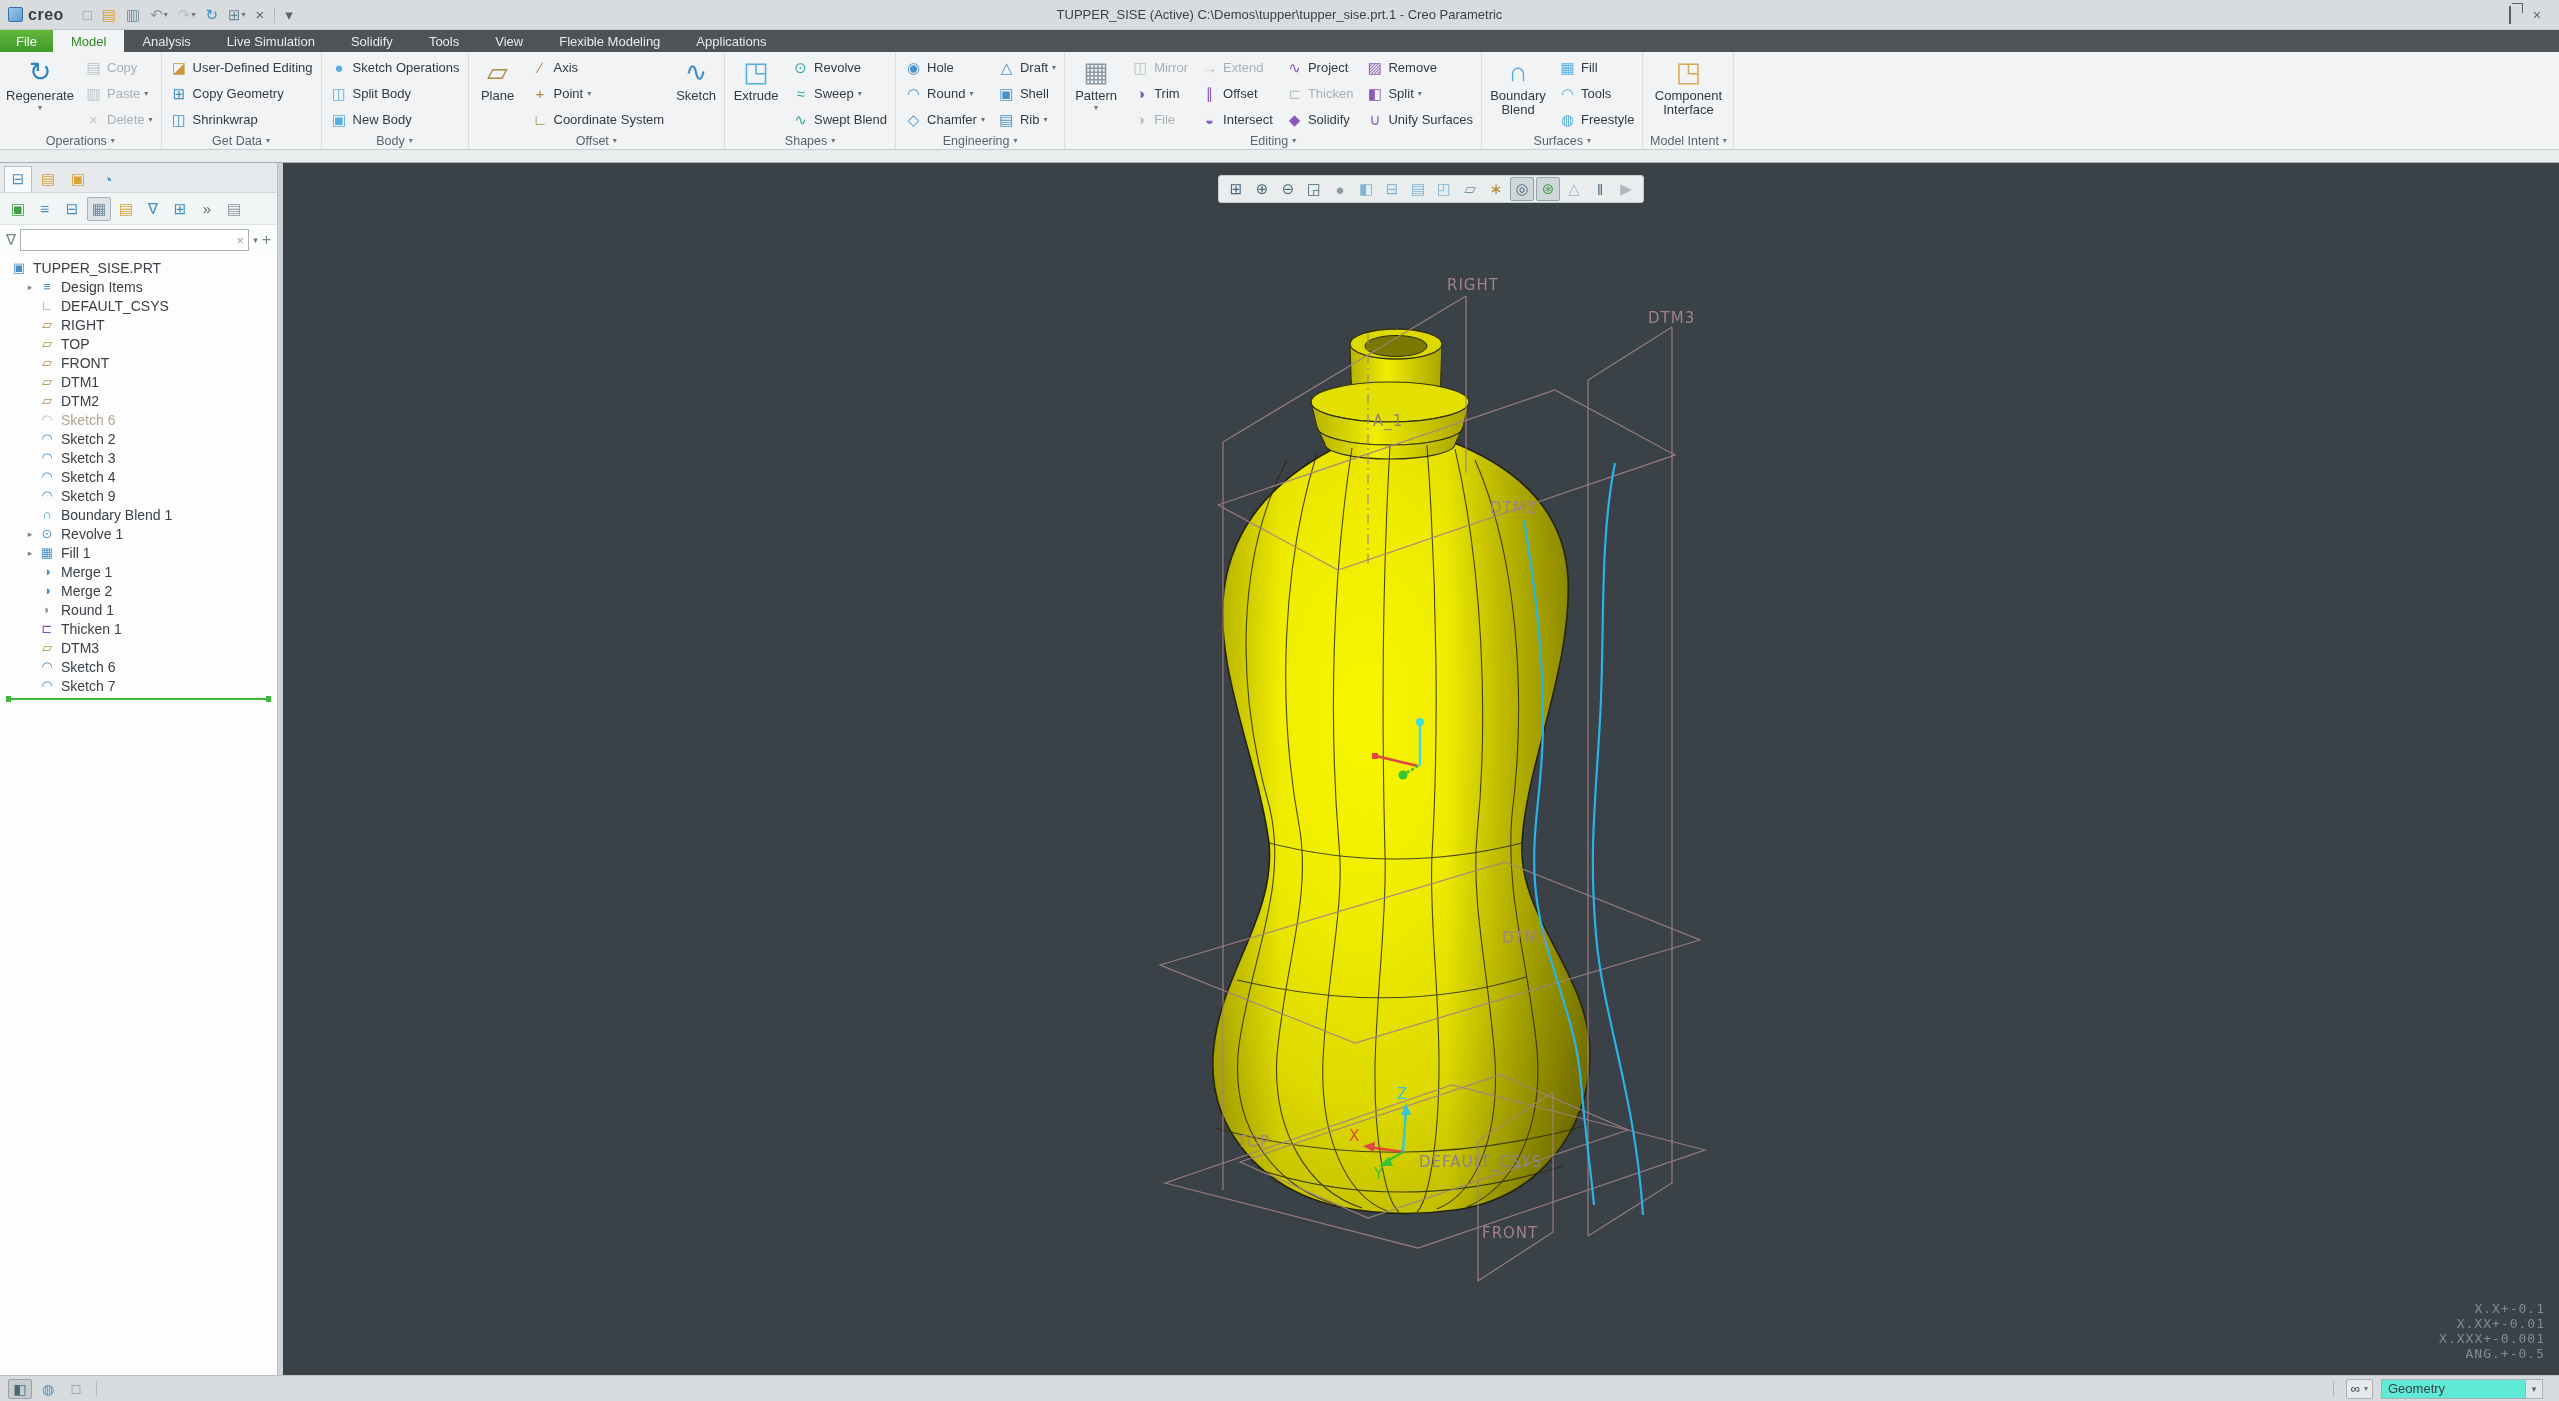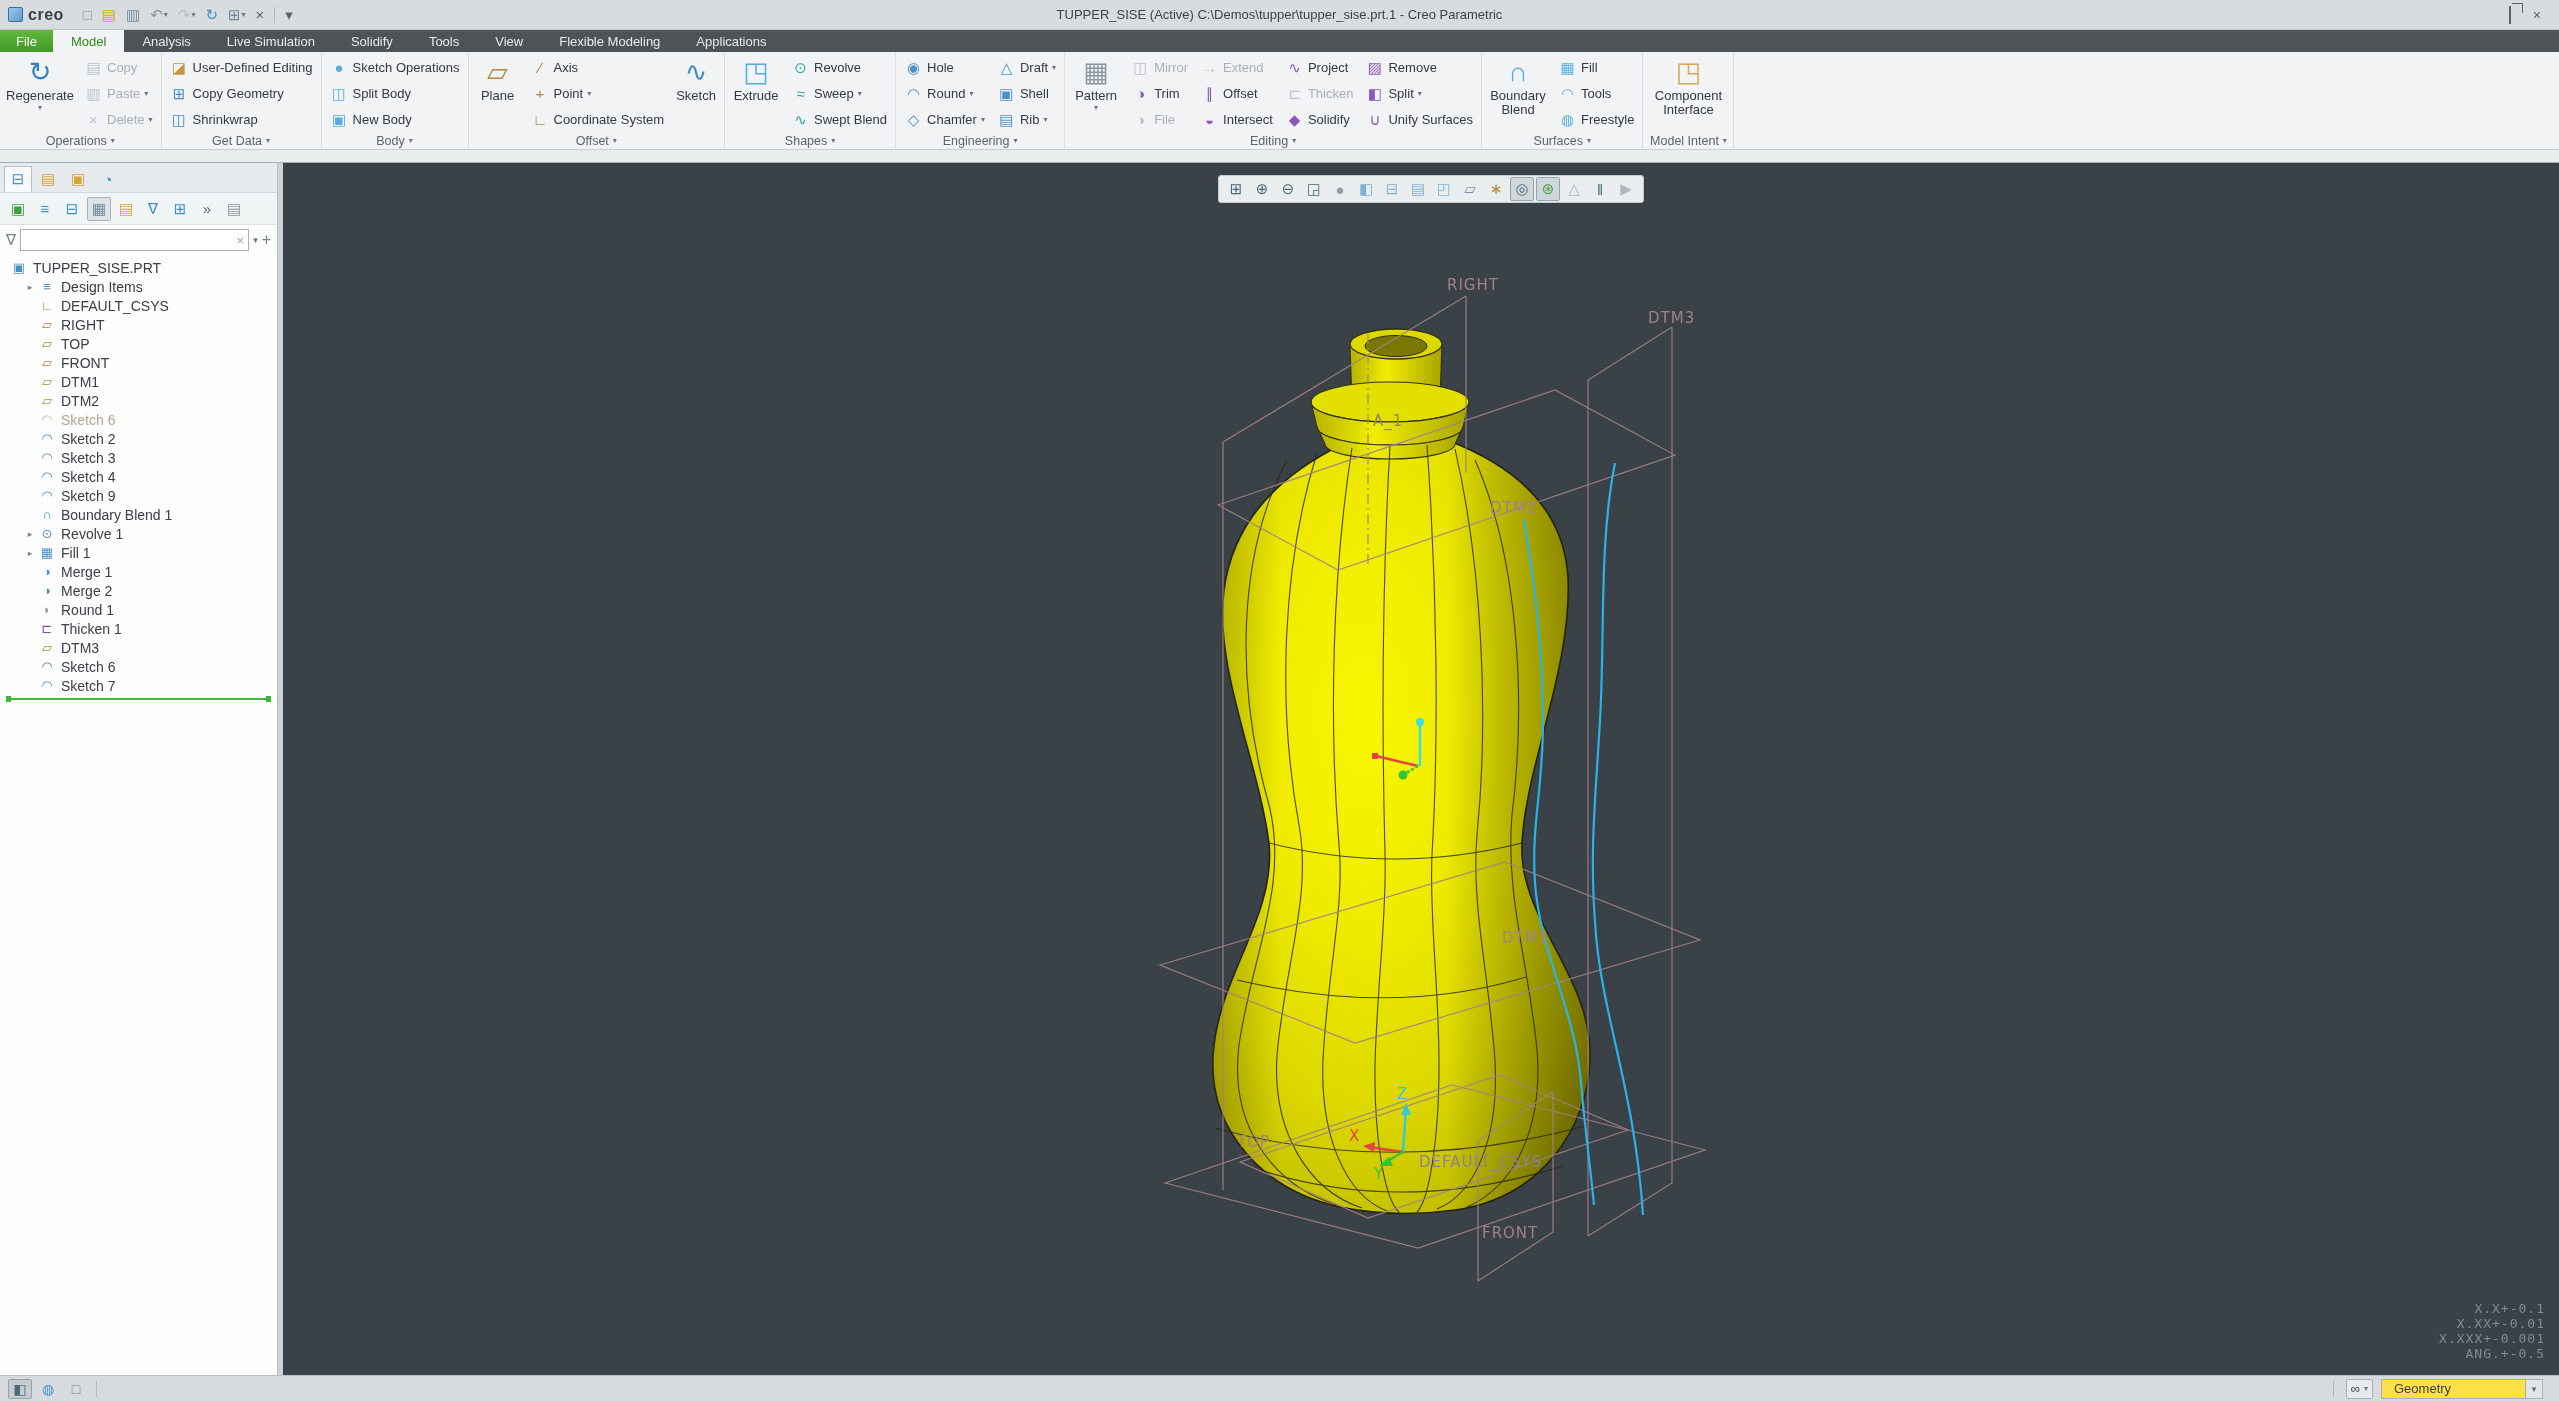--- a/index.html
+++ b/index.html
@@ -80,21 +80,21 @@
   .tol{position:absolute;right:14px;bottom:14px;text-align:right;font-family:"DejaVu Sans Mono","Liberation Mono",monospace;font-size:13px;line-height:15px;color:#848b92;letter-spacing:1px;}
   
   .statusbar{height:26px;background:#d7dbde;border-top:1px solid #b9bfc3;display:flex;align-items:center;padding:0 8px;}
   .sb-left{display:flex;align-items:center;gap:4px;}
   .sbico{width:24px;height:20px;display:flex;align-items:center;justify-content:center;font-size:14px;color:#4a6a78;border:1px solid transparent;border-radius:2px;cursor:default;}
   .sbico.pressed{background:#c6cdd1;border-color:#98a2a8;}
   .sb-sep{width:1px;height:16px;background:#b2b8bc;margin:0 4px;}
   .sb-right{margin-left:auto;display:flex;align-items:center;gap:8px;}
   .sb-find{display:flex;align-items:center;height:20px;border:1px solid #aab1b6;background:#e6eaec;border-radius:2px;padding:0 4px;font-size:13px;color:#3a4045;cursor:default;}
   .sb-find .arr{font-size:8px;margin-left:4px;color:#6a737a;}
-  .sb-select{width:162px;height:20px;background:#fde047;border:1px solid #a9b0b5;display:flex;align-items:center;padding-left:12px;font-size:13px;color:#3a4045;cursor:default;margin-right:8px;}
+  .sb-select{width:162px;height:20px;background:#5eead4;border:1px solid #a9b0b5;display:flex;align-items:center;padding-left:6px;font-size:13px;color:#3a4045;cursor:default;margin-right:8px;}
   .sb-select .selarr{margin-left:auto;width:17px;height:100%;background:#e1e5e8;border-left:1px solid #a9b0b5;display:flex;align-items:center;justify-content:center;font-size:9px;color:#5a646b;}
 </style>
 </head>
 <body>
 
 <div class="titlebar">
   <div class="logo">
     <span class="logo-cube"></span>
     <span class="logo-text">creo</span>
   </div>

